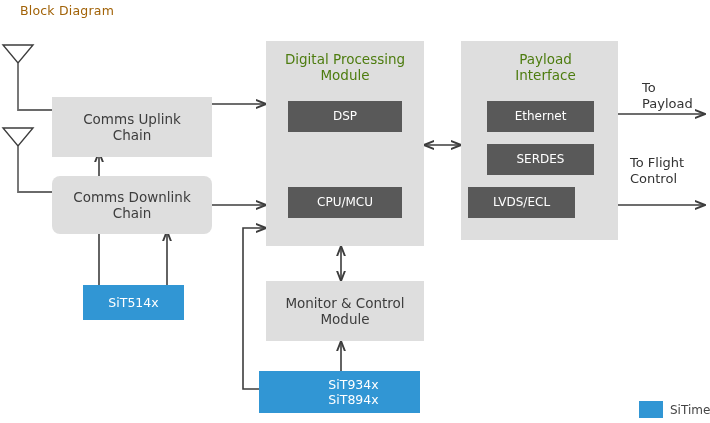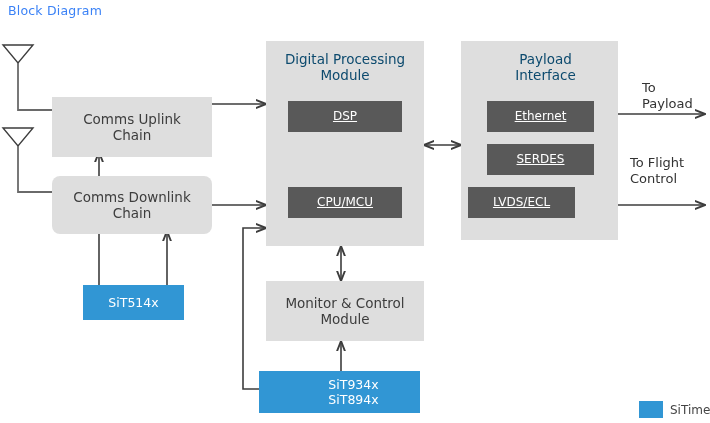--- a/index.html
+++ b/index.html
@@ -16,24 +16,24 @@
     color: #333333;
   }
   #diagram-root {
     position: absolute;
     left: 0; top: 0;
     width: 710px;
     height: 423px;
   }
   .page-title {
     position: absolute;
-    left: 8px;
+    left: 20px;
     top: 3px;
     font-size: 12.5px;
-    color: #3b82f6;
+    color: #a16207;
     letter-spacing: 0.2px;
     white-space: nowrap;
   }
   .node {
     position: absolute;
     box-sizing: border-box;
     display: flex;
     align-items: center;
     justify-content: center;
     text-align: center;
@@ -41,32 +41,31 @@
   }
   .node-gray {
     background: #dedede;
     color: #3d3d3d;
     font-size: 13.5px;
   }
   .node-dark {
     background: #595959;
     color: #ffffff;
     font-size: 12px;
-    text-decoration: underline;
   }
   .node-blue {
     background: #3196d4;
     color: #ffffff;
     font-size: 12.5px;
   }
   .module-title {
     position: absolute;
     box-sizing: border-box;
     text-align: center;
-    color: #0c4a6e;
+    color: #4d7c0f;
     font-size: 13.5px;
     line-height: 1.22;
   }
   .edge-label {
     position: absolute;
     font-size: 13px;
     color: #333333;
     line-height: 1.22;
     white-space: pre-line;
   }

